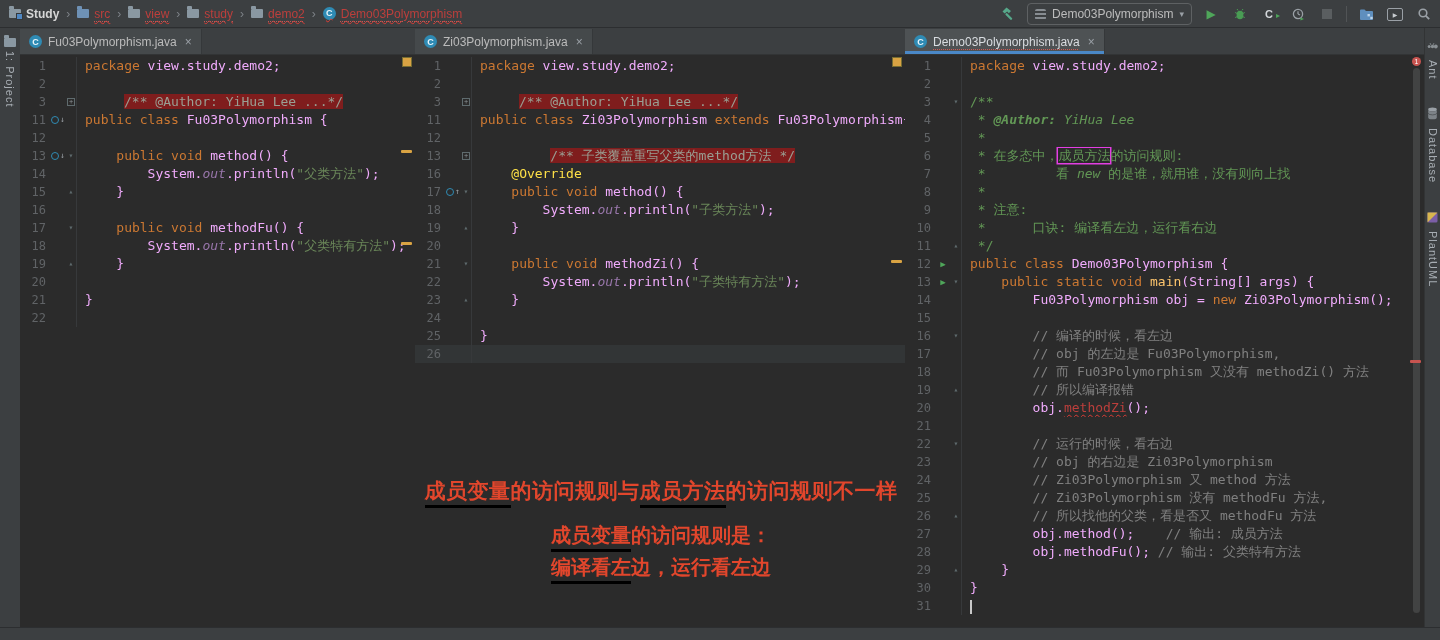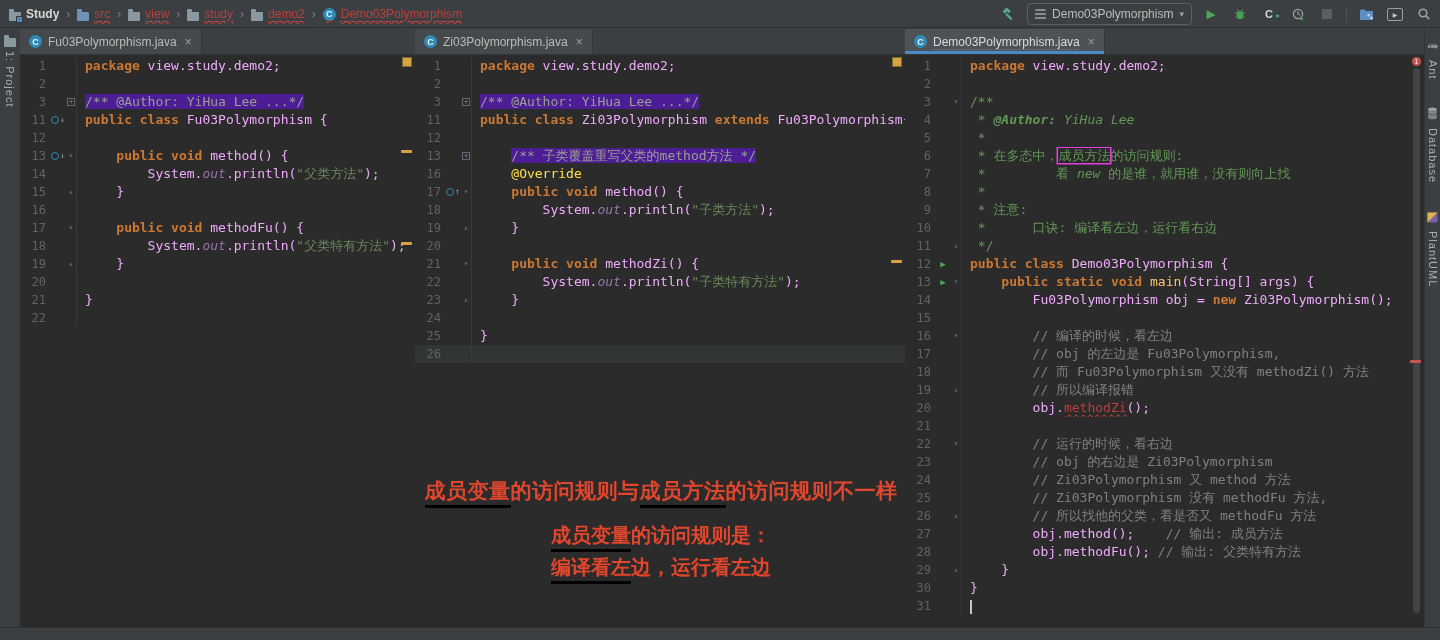--- a/index.html
+++ b/index.html
@@ -2,21 +2,21 @@
 <html><head>
 <meta charset="utf-8">
 <style>
   html,body{margin:0;padding:0;}
   body{width:1440px;height:640px;position:relative;overflow:hidden;background:#3c3f41;
        font-family:"Liberation Sans","DejaVu Sans",sans-serif;-webkit-font-smoothing:antialiased;}
   
   #topbar{position:absolute;left:0;top:0;width:1440px;height:28px;background:#3c3f41;
           border-bottom:1px solid #2c2e30;display:flex;align-items:center;padding-left:6px;box-sizing:border-box;}
   #crumbs{display:flex;align-items:center;gap:3px;font-size:12px;color:#bbbbbb;}
-  .crumb{display:inline-flex;align-items:flex-end;gap:5px;padding:1px 3px;border-radius:3px;}
+  .crumb{display:inline-flex;align-items:flex-start;gap:5px;padding:1px 3px;border-radius:3px;}
   .crumb .lbl{line-height:14px;}
   .crumb.bold .lbl{font-weight:bold;color:#d6d6d6;}
   .crumb.err .lbl{text-decoration:underline dotted #bb5b57 1px;text-underline-offset:3px;}
   .crumb-sep{color:#7d8287;font-size:12px;padding:0 1px;}
   
   .ic-folder{width:12px;height:9px;background:#8a98a2;border-radius:1px;position:relative;display:inline-block;margin-top:2px;}
   .ic-folder::before{content:"";position:absolute;top:-3px;left:0;width:5px;height:3px;background:inherit;border-radius:1px 1px 0 0;}
   .ic-folder.blue{background:#6e91b5;}
   .ic-proj{width:12px;height:9px;background:#8a98a2;border-radius:1px;position:relative;display:inline-block;margin-top:2px;}
   .ic-proj::before{content:"";position:absolute;top:-3px;left:0;width:5px;height:3px;background:inherit;border-radius:1px 1px 0 0;}
@@ -58,29 +58,29 @@
   .ed{position:absolute;left:0;right:0;top:26px;bottom:0;overflow:hidden;padding-top:3px;
       font-family:"DejaVu Sans Mono","Liberation Mono",monospace;font-size:13px;}
   .line{display:flex;height:18px;line-height:18px;}
   .line.cur{background:#323536;}
   .ln{width:26px;flex:none;text-align:right;color:#606366;font-size:12px;padding-right:4px;}
   .icoc{width:16px;flex:none;display:flex;align-items:center;justify-content:center;}
   .foldc{width:10px;flex:none;display:flex;align-items:center;justify-content:center;color:#5f6b6e;font-size:8px;
          border-right:1px solid #37393b;}
   .codec{flex:1;white-space:pre;padding-left:8px;overflow:hidden;}
   
-  .kw{color:#cc7832;font-weight:bold;text-align:right;}
+  .kw{color:#cc7832;font-weight:normal;text-align:right;}
   .pl{color:#f0abfc;}
   .str{color:#6a8759;}
   .cmt{color:#808080;}
   .doc{color:#629755;}
   .doctag{color:#629755;font-weight:bold;font-style:italic;text-underline-offset:2px;}
   .docit{color:#629755;font-style:italic;}
   .docbox{color:#629755;box-shadow:0 0 0 1.5px #e33fe3;}
-  .fold{color:#9a9f93;background:#4c1d95;}
+  .fold{color:#9a9f93;background:#7f1d1d;margin-left:39px;}
   .ann{color:#fde047;}
   .fld{color:#9876aa;font-style:italic;}
   .err{color:#bc3f3c;text-decoration:underline wavy #d93b35 1px;text-underline-offset:2px;}
   .decl{color:#ffc66d;}
   .caret{display:inline-block;width:2px;height:14px;background:#c8c8c8;vertical-align:middle;}
   
   .ovr{display:inline-flex;align-items:center;}
   .ovr .circ{width:6px;height:6px;border:1.5px solid #2f8bb4;border-radius:50%;display:inline-block;}
   .ovr .arr{color:#9aa0a6;font-size:8px;margin-left:1px;}
   .runico{color:#4fa65a;font-size:9px;}

